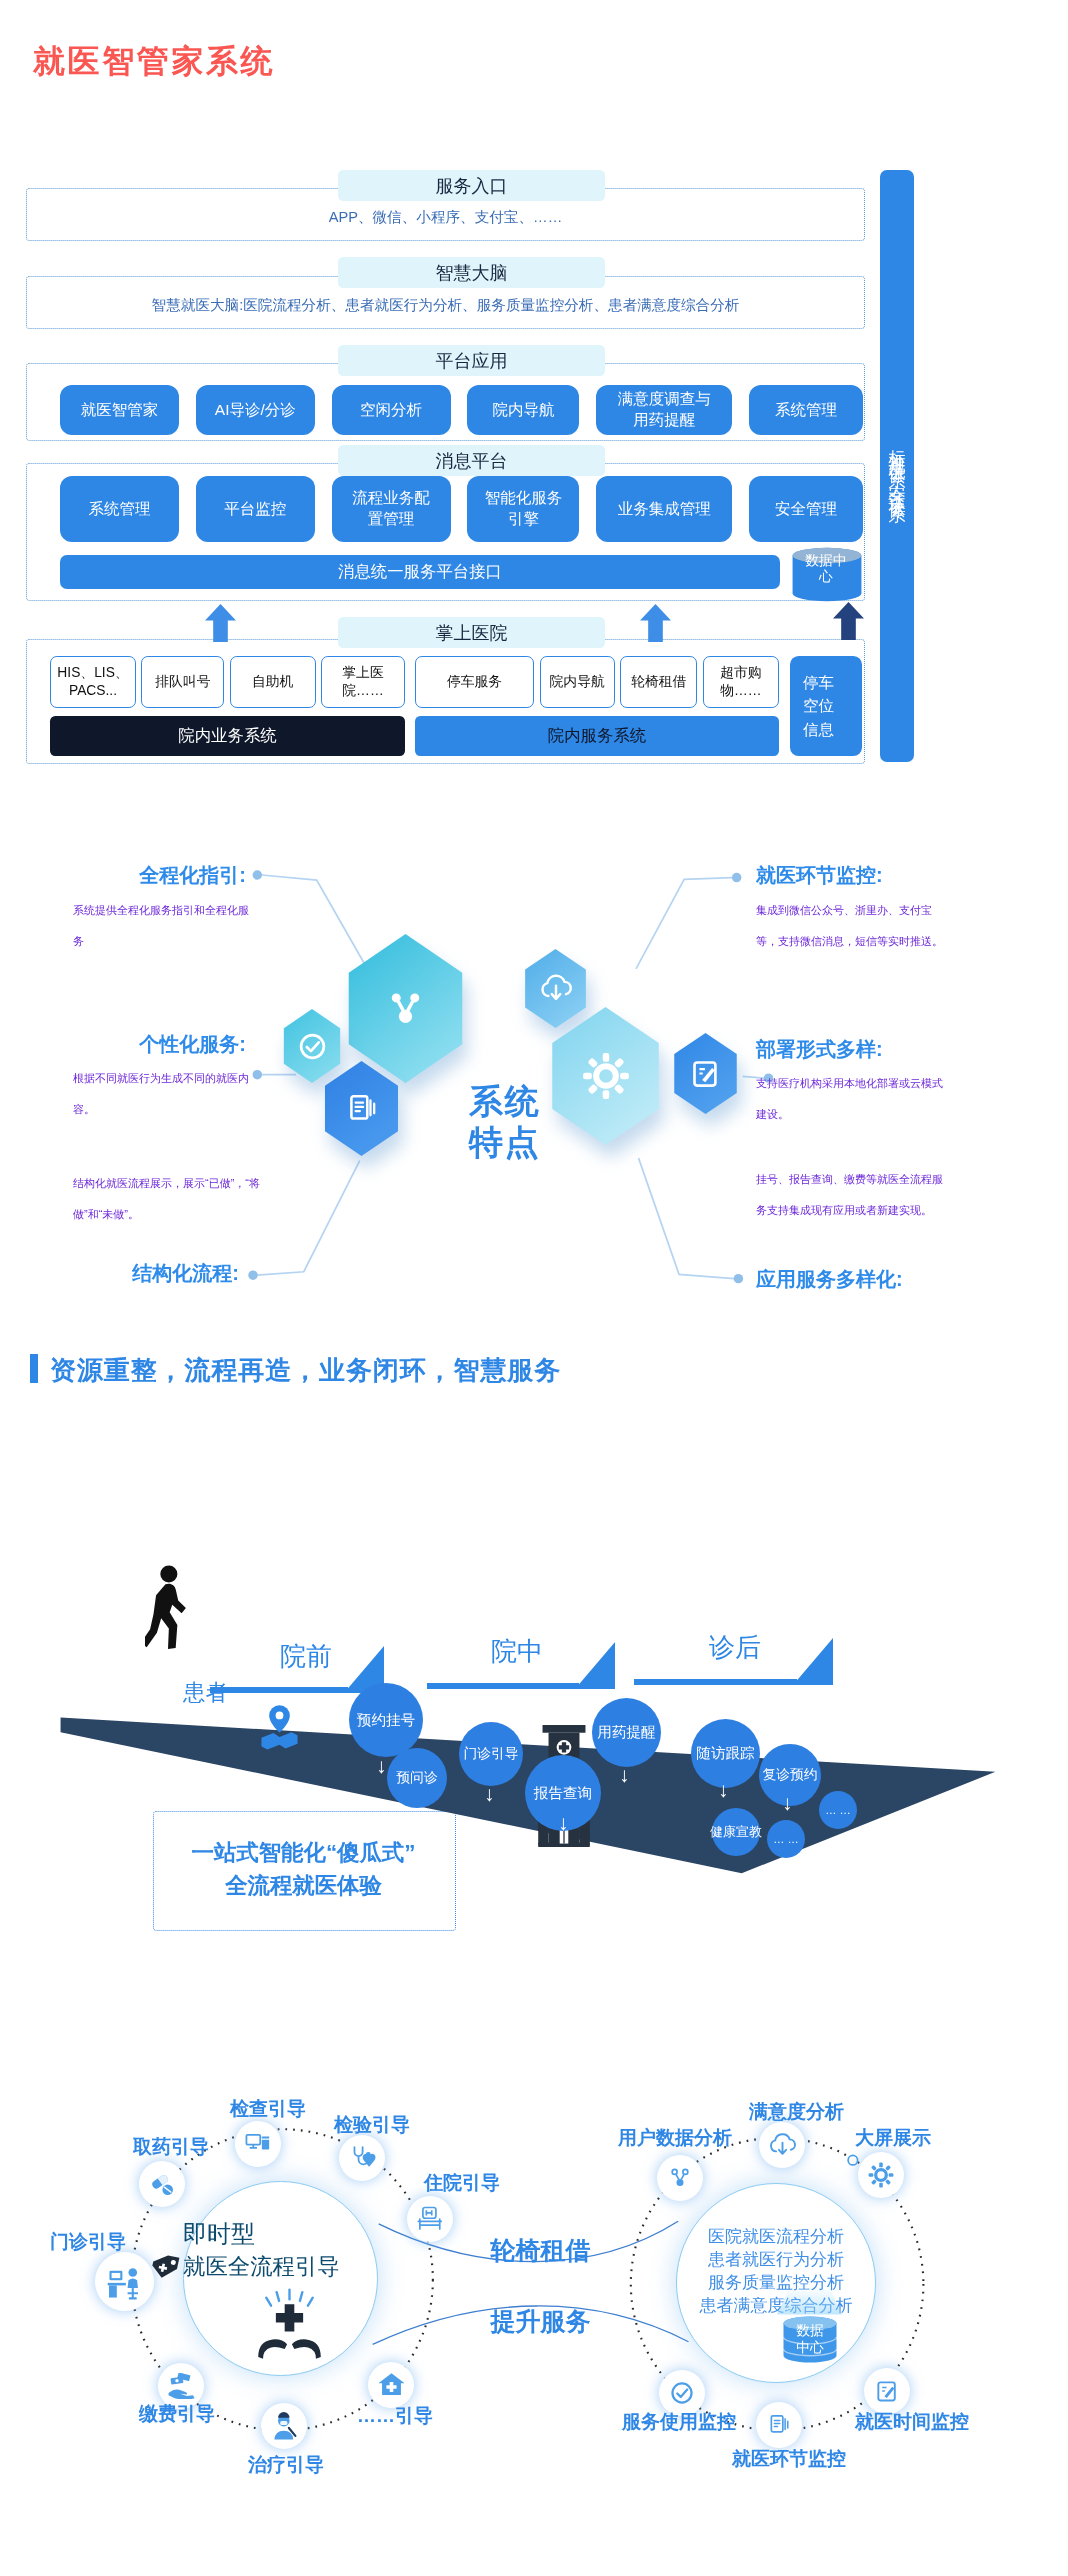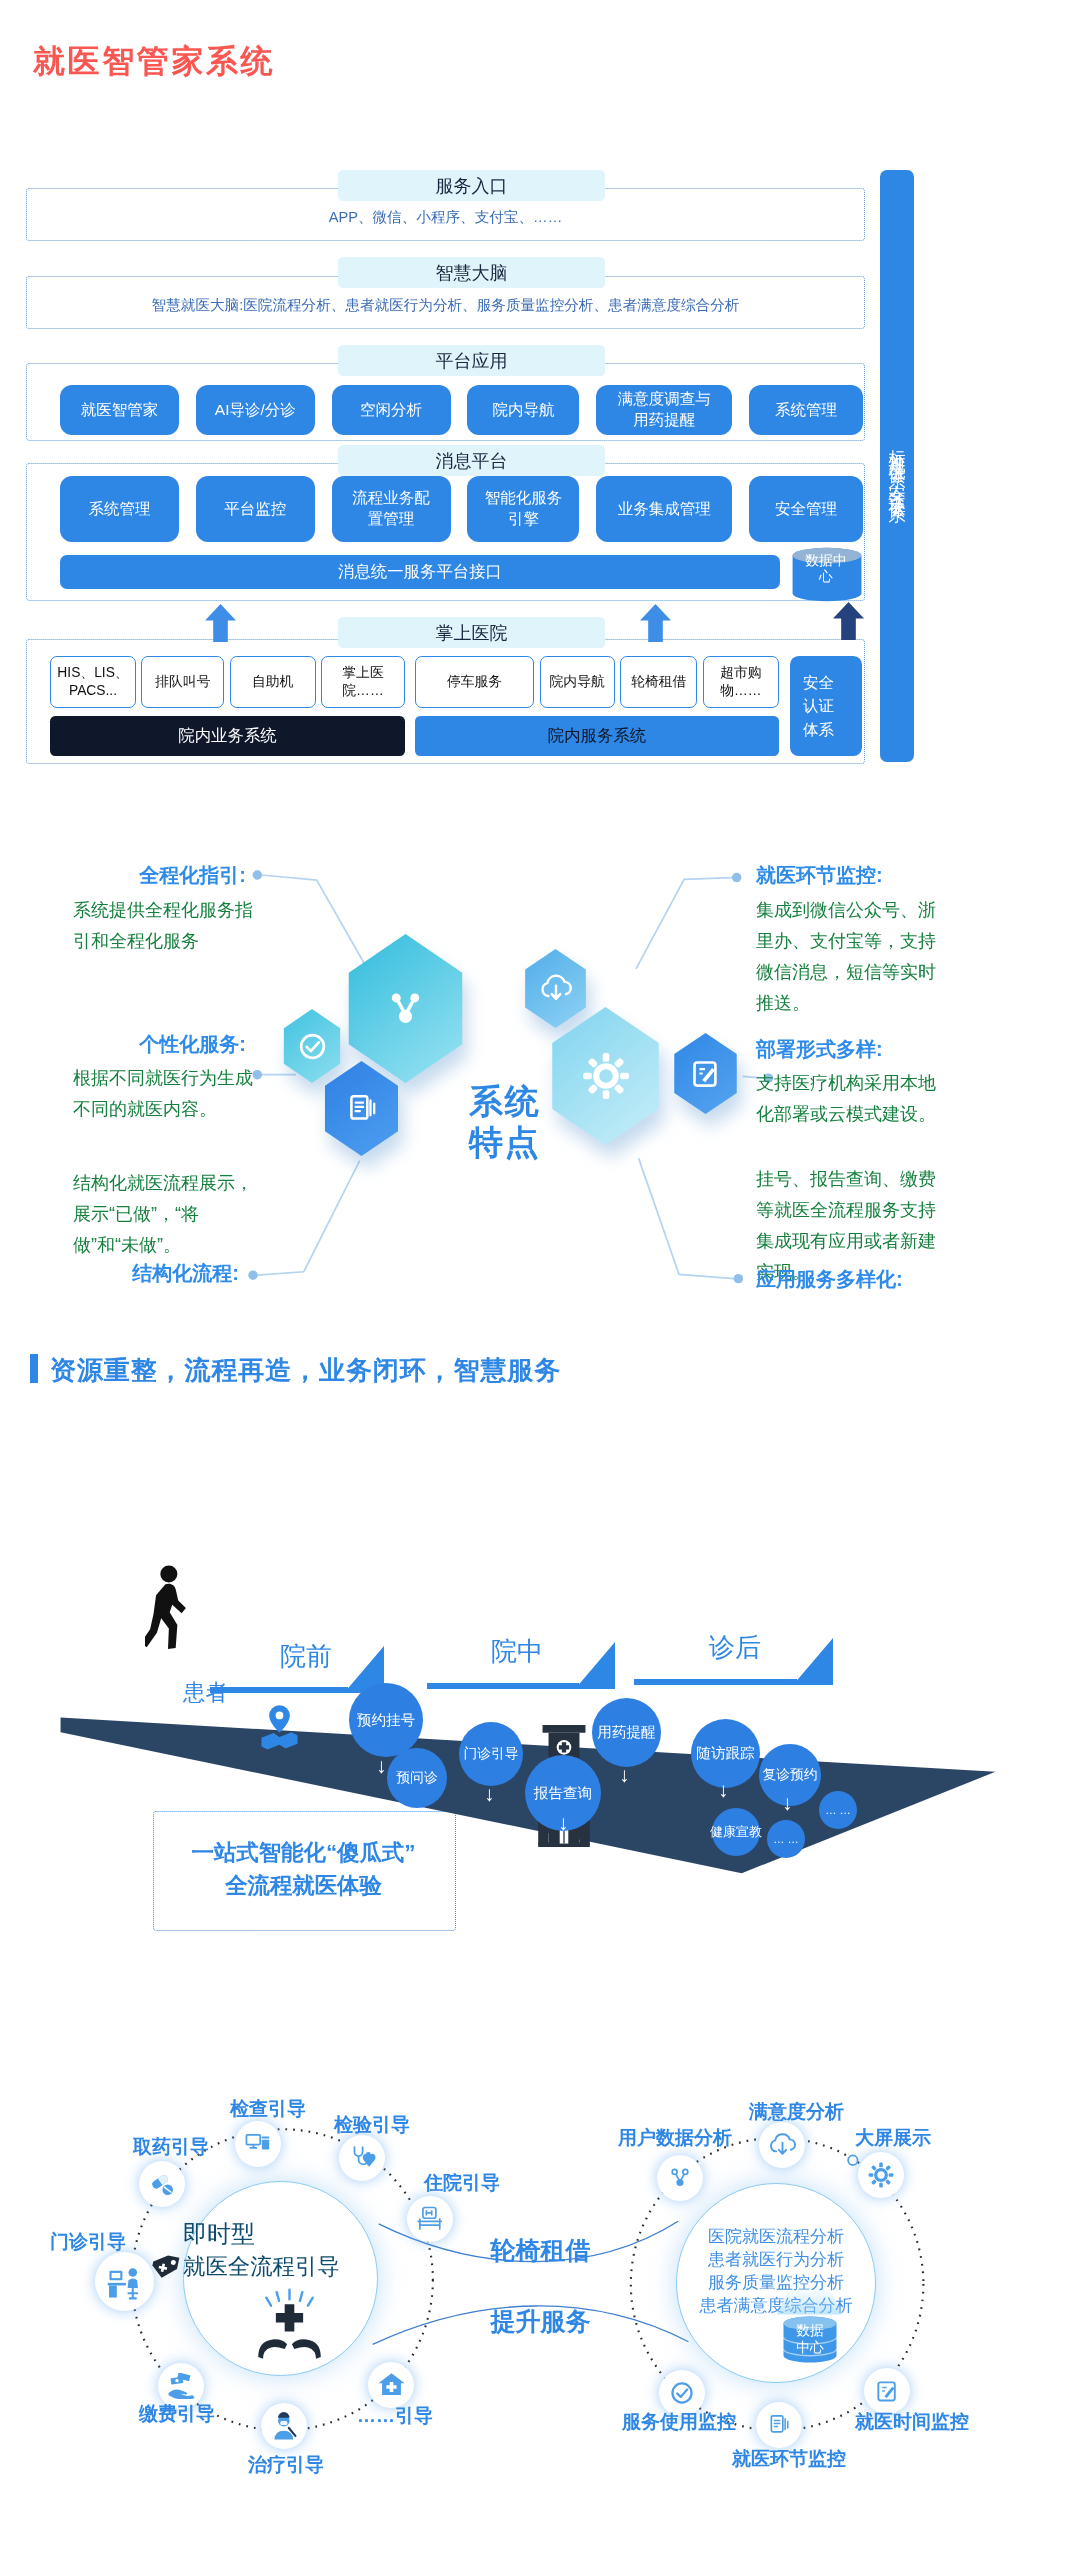--- a/index.html
+++ b/index.html
@@ -57,21 +57,21 @@
 .hex{width:100%;height:100%;clip-path:polygon(50% 0,94% 26%,94% 74%,50% 100%,6% 74%,6% 26%);
   display:flex;align-items:center;justify-content:center;color:#fff}
 .hx1{left:341px;top:934px;width:129px;height:149px}.hx1 .hex{background:linear-gradient(140deg,#2EBBDC,#9EE4F3)}
 .hx2{left:280px;top:1009px;width:64px;height:74px}.hx2 .hex{background:linear-gradient(140deg,#3FC2E0,#8FDFF0)}
 .hx3{left:320px;top:1061px;width:83px;height:95px}.hx3 .hex{background:linear-gradient(140deg,#2E7FE3,#4E9FF0)}
 .hx4{left:521px;top:949px;width:69px;height:79px}.hx4 .hex{background:linear-gradient(140deg,#4FACE8,#90D3F5)}
 .hx5{left:545px;top:1007px;width:121px;height:138px}.hx5 .hex{background:linear-gradient(140deg,#7ED3EE,#C9EFF9)}
 .hx6{left:670px;top:1033px;width:71px;height:81px}.hx6 .hex{background:linear-gradient(140deg,#2E86E5,#57A5F0)}
 .sys-feat{left:469px;top:1081px;font-size:34px;font-weight:bold;color:#2E86E5;line-height:41px;letter-spacing:1.7px}
 .f-title{font-size:20px;font-weight:bold;color:#2E8BEA;white-space:nowrap}
-.f-desc{font-size:18px;color:#15803d;line-height:31px;word-break:break-all}
+.f-desc{font-size:11px;color:#6d28d9;line-height:31px;word-break:break-all}
 .fl1t{left:52px;top:862px;width:194px;text-align:right}
 .fl1d{left:73px;top:895px;width:185px}
 .fl2t{left:52px;top:1031px;width:194px;text-align:right}
 .fl2d{left:73px;top:1063px;width:185px}
 .fl3d{left:73px;top:1168px;width:188px}
 .fl3t{left:45px;top:1260px;width:194px;text-align:right}
 .fr1t{left:756px;top:862px}
 .fr1d{left:756px;top:895px;width:196px}
 .fr2t{left:756px;top:1036px}
 .fr2d{left:756px;top:1068px;width:196px}
@@ -212,21 +212,21 @@
   <div class="wbox b4">掌上医院……</div>
 </div>
 <div class="abs hrow2">
   <div class="wbox s1">停车服务</div>
   <div class="wbox s2">院内导航</div>
   <div class="wbox s3">轮椅租借</div>
   <div class="wbox s4">超市购物……</div>
 </div>
 <div class="abs fc biz-bar">院内业务系统</div>
 <div class="abs fc svc-bar">院内服务系统</div>
-<div class="abs parking">安全认证体系</div>
+<div class="abs parking">停车空位信息</div>
 <div class="abs sidebar">标准规范体系/安全认证体系</div>
 
 <svg class="abs" style="left:0;top:861px" width="1068" height="448" viewBox="0 0 1241 520">
   <g fill="none" stroke="#B5D4F2" stroke-width="2">
     <path d="M304 16 L368 22 L424 120"></path>
     <path d="M304 248 L344 248"></path>
     <path d="M299 481 L353 477 L418 348"></path>
     <path d="M851 19 L795 21 L739 125"></path>
     <path d="M888 252 L863 250"></path>
     <path d="M853 485 L789 480 L742 345"></path>

